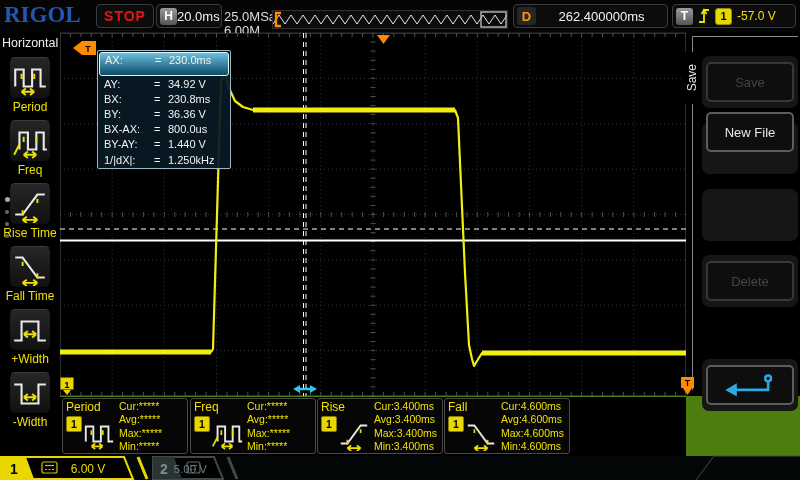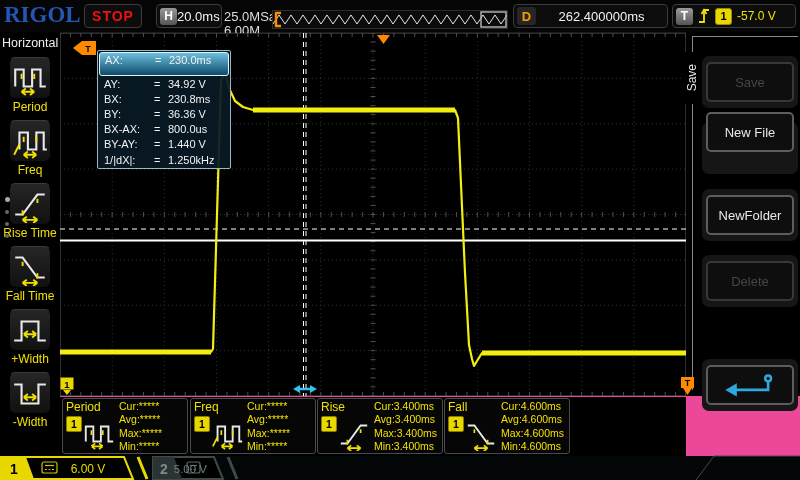--- a/index.html
+++ b/index.html
@@ -1,24 +1,24 @@
 <!DOCTYPE html>
 <html><head>
 <meta charset="utf-8">
 <style>
   html,body{margin:0;padding:0;background:#000;}
-  #screen{position:relative;width:800px;height:480px;background:#ec4899;overflow:hidden;
+  #screen{position:relative;width:800px;height:480px;background:#4d7c0f;overflow:hidden;
           font-family:"Liberation Sans","DejaVu Sans",sans-serif;}
   
   #topbar{position:absolute;left:0;top:0;width:800px;height:32px;background:#050505;border-bottom:1px solid #1c1c1c;}
   #brand{position:absolute;left:4px;top:2px;width:86px;height:28px;color:#2456b4;
          font-family:"Liberation Serif","DejaVu Serif",serif;font-weight:bold;font-size:23px;letter-spacing:0px;}
   .tb-box{position:absolute;top:4px;height:24px;background:#0c0c0c;border:1px solid #3c3c3c;border-radius:4px;
           display:flex;align-items:center;box-sizing:border-box;}
-  #stop-box{left:84px;width:58px;justify-content:center;}
+  #stop-box{left:96px;width:58px;justify-content:center;}
   #stop-box span{color:#ee1111;font-weight:bold;font-size:14px;letter-spacing:1px;}
   #h-box{left:156px;width:66px;}
   .badge-grey{width:17px;height:17px;margin-left:3px;border-radius:3px;background:linear-gradient(#9a9a9a,#555);
               color:#fff;font-weight:bold;font-size:12px;display:flex;align-items:center;justify-content:center;}
   #h-box .tb-val{color:#f2f2f2;font-size:13px;}
   #srate{position:absolute;left:224px;top:10px;width:50px;color:#ddd;font-size:13px;line-height:14px;}
   #preview{position:absolute;left:272px;top:10px;width:236px;height:19px;background:#0b0b0b;border:1px solid #2e2e2e;box-sizing:border-box;}
   #d-box{left:513px;width:155px;}
   .badge-d{width:19px;height:18px;margin-left:3px;border-radius:3px;background:#262626;
            color:#ff9900;font-weight:bold;font-size:13px;display:flex;align-items:center;justify-content:center;}
@@ -517,21 +517,20 @@
       <span>Save</span>
     </div>
 
     <div class="btn-well" style="top:24px"></div>
     <div class="rm-btn disabled" style="top:30px">Save</div>
 
     <div class="btn-well" style="top:90px"></div>
     <div class="rm-btn" style="top:80px">New File</div>
 
     <div class="btn-well" style="top:157px"></div>
-    <div class="rm-btn" style="top:163px">NewFolder</div>
 
     <div class="btn-well" style="top:223px"></div>
     <div class="rm-btn disabled" style="top:229px">Delete</div>
 
     <div class="btn-well" style="top:327px"></div>
     <div class="rm-btn" style="top:333px">
       <svg width="64" height="28" viewBox="0 0 76 34">
         <circle cx="60" cy="9" r="3.5" fill="none" stroke="#2fa8e1" stroke-width="3"></circle>
         <path d="M60 12 V23 H18" fill="none" stroke="#2fa8e1" stroke-width="3.2"></path>
         <polygon points="22,15 8,23 22,31" fill="#2fa8e1"></polygon>

